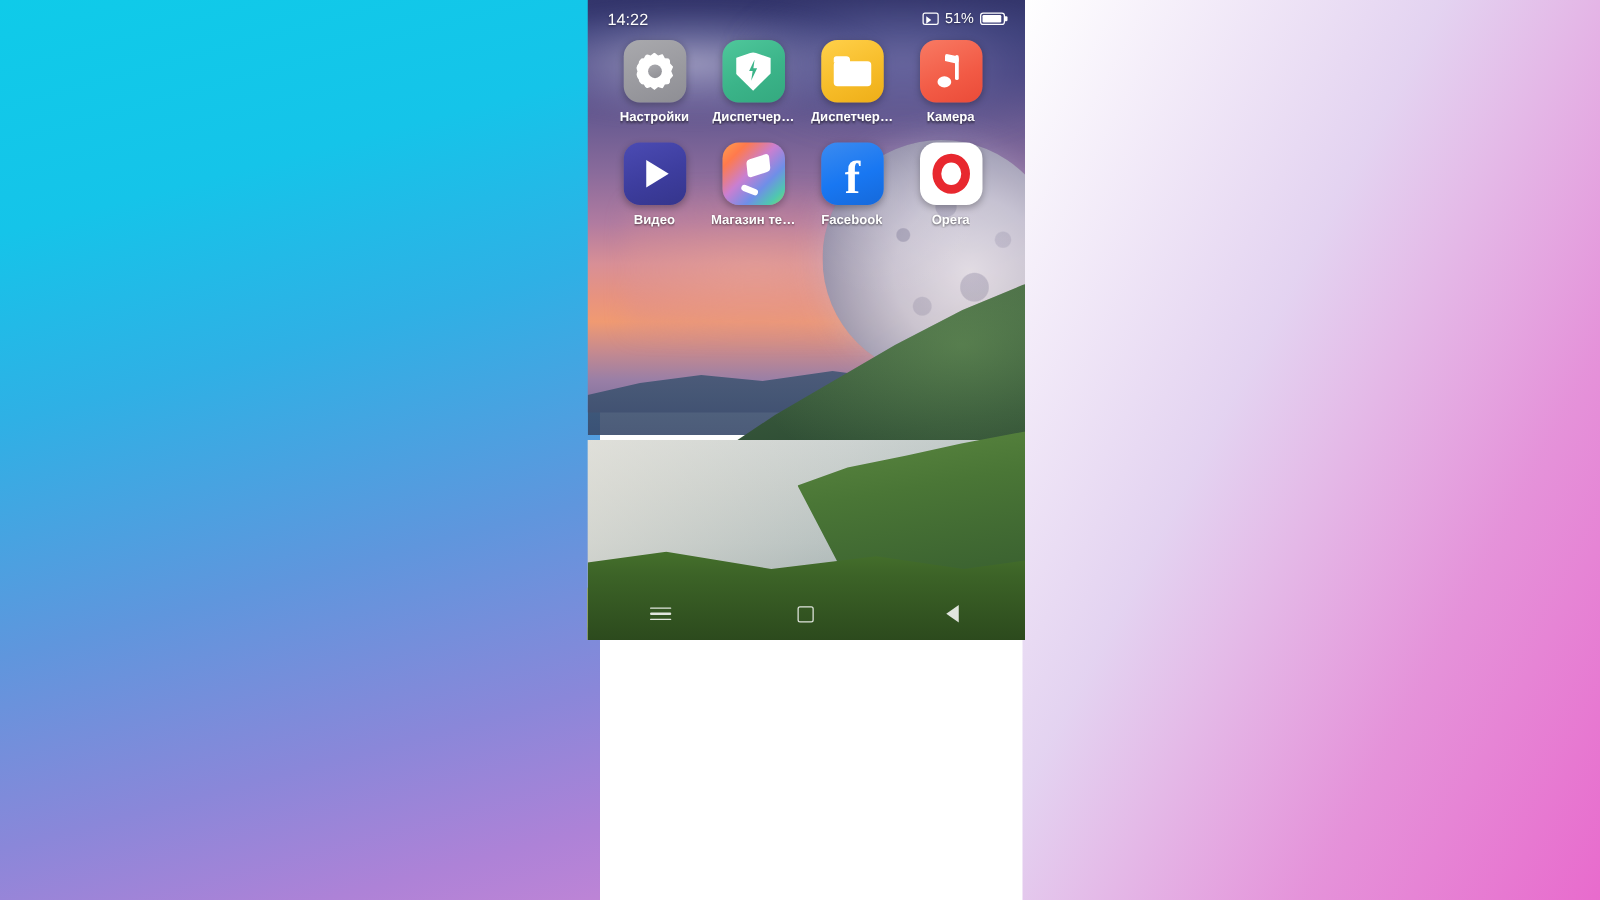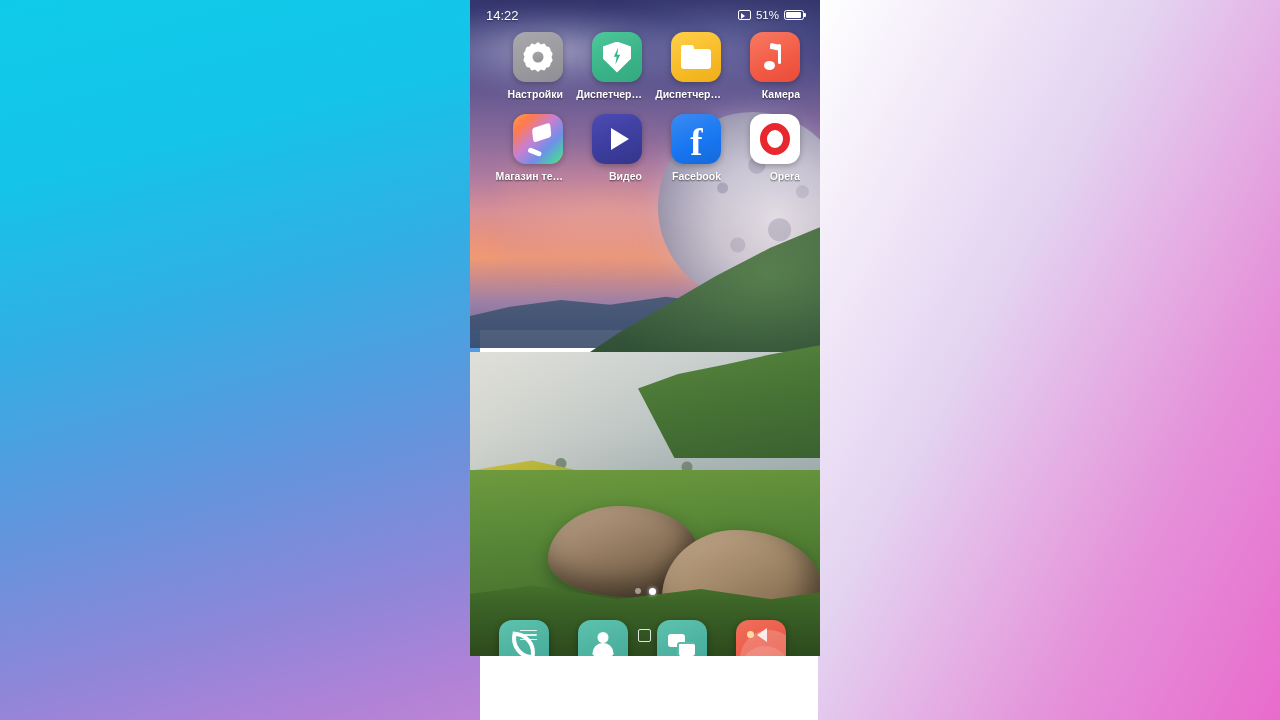--- a/index.html
+++ b/index.html
@@ -39,21 +39,21 @@
     content:""; position:absolute; inset:0;
     background:linear-gradient(118deg,
        rgba(87,167,228,0) 0%,
        rgba(176,128,214,.35) 40%,
        rgba(220,110,205,.75) 72%,
        rgba(231,99,202,.95) 100%);
   }
 
   
   #phone {
-    position:absolute; left:470px; top:0; width:350px; height:656px;
+    position:absolute; left:470px; top:0; width:350px; height:512px;
     overflow:hidden;
   }
   
   #wallpaper { position:absolute; inset:0; }
 
   .sky {
     position:absolute; left:0; top:0; width:100%; height:330px;
     background:linear-gradient(180deg,
       #33356b 0%, #3b3e78 8%, #4a4682 18%,
       #6b5c92 30%, #8a6b9b 42%,
@@ -199,21 +199,21 @@
 
   
   #grid {
     position:absolute; left:0; top:32px; width:100%;
     display:flex; flex-direction:column; gap:14px;
   }
   .app-row {
     display:flex; padding:0 14px; gap:0;
   }
   .app {
-    width:79px; display:flex; flex-direction:column; align-items:flex-end;
+    width:79px; display:flex; flex-direction:column; align-items:center;
     cursor:pointer;
   }
   .app-icon {
     width:50px; height:50px; border-radius:13px;
     position:relative; overflow:hidden;
     display:flex; align-items:center; justify-content:center;
     box-shadow:0 2px 6px rgba(0,0,0,.28);
   }
   .app-label {
     margin-top:6px; font-size:10.5px; color:#fff; font-weight:bold;
@@ -484,33 +484,33 @@
               <div class="stem"></div>
               <div class="head"></div>
             </div>
         </div>
         <div class="app-label">Камера</div>
       </div>
     </div>
 
     <div class="app-row">
       <div class="app">
+        <div class="app-icon ic-video">
+          <div class="play-tri"></div>
+        </div>
+        <div class="app-label">Видео</div>
+      </div>
+      <div class="app">
         <div class="app-icon ic-themes">
           <div class="roller">
               <div class="pad"></div>
               <div class="handle"></div>
             </div>
         </div>
         <div class="app-label">Магазин те…</div>
-      </div>
-      <div class="app">
-        <div class="app-icon ic-video">
-          <div class="play-tri"></div>
-        </div>
-        <div class="app-label">Видео</div>
       </div>
       <div class="app">
         <div class="app-icon ic-facebook">
           <div class="fb-f">f</div>
         </div>
         <div class="app-label">Facebook</div>
       </div>
       <div class="app">
         <div class="app-icon ic-opera">
           <div class="opera-o"></div>

